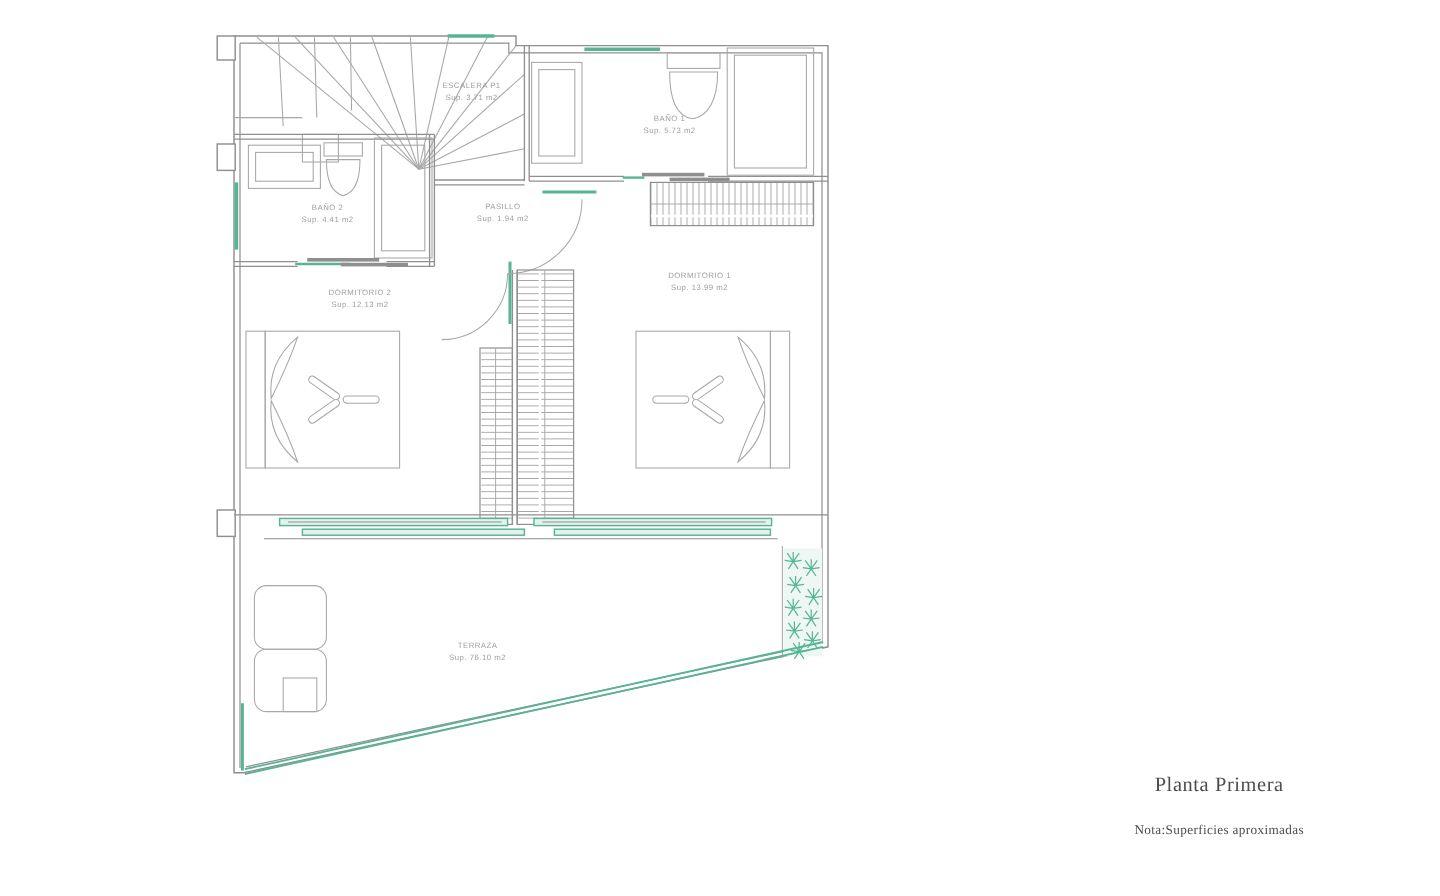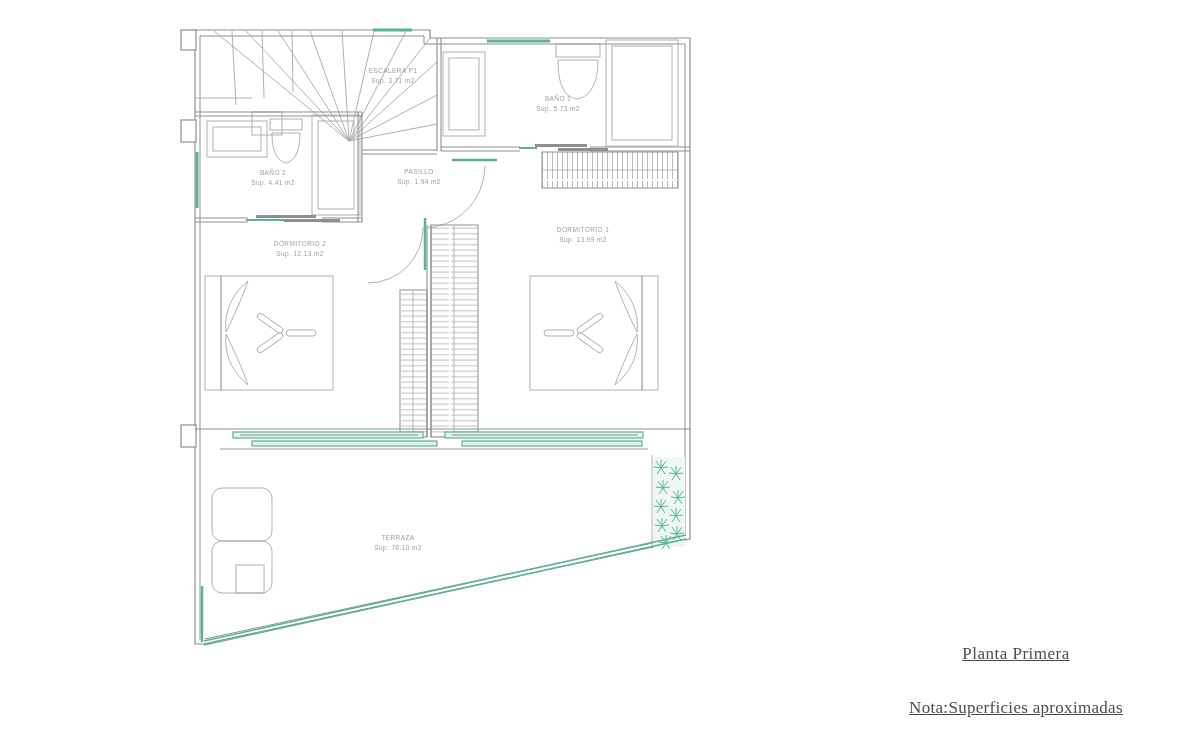--- a/index.html
+++ b/index.html
@@ -1,23 +1,23 @@
 <!DOCTYPE html>
 <html><head>
 <meta charset="utf-8">
 <style>
   html,body{margin:0;padding:0;background:#ffffff;}
   .stage{position:relative;width:1200px;height:747px;background:#ffffff;overflow:hidden;
          font-family:"Liberation Sans",sans-serif;}
   svg text{font-family:"Liberation Sans",sans-serif;}
   .room-label{font-size:6.5px;fill:#9e9e9e;letter-spacing:.4px;text-anchor:middle;}
   .footer{position:absolute;left:856px;top:644px;width:320px;text-align:center;
-          font-family:"Liberation Serif",serif;color:#4d4d4d;text-decoration:underline;}
+          font-family:"Liberation Serif",serif;color:#4d4d4d;}
   .footer .title{font-size:17px;letter-spacing:.5px;}
-  .footer .note{font-size:17px;margin-top:34px;letter-spacing:.3px;text-align:center;}
+  .footer .note{font-size:11px;margin-top:22px;letter-spacing:.3px;text-align:center;}
 </style>
 </head>
 <body>
 
 <div class="stage">
 
 <svg width="1200" height="747" viewBox="0 0 1200 747">
   <defs>
     <pattern id="hatchV" width="5" height="36" patternUnits="userSpaceOnUse">
       <line x1="2.5" y1="1" x2="2.5" y2="35" stroke="#a8a8a8" stroke-width="0.8"></line>

